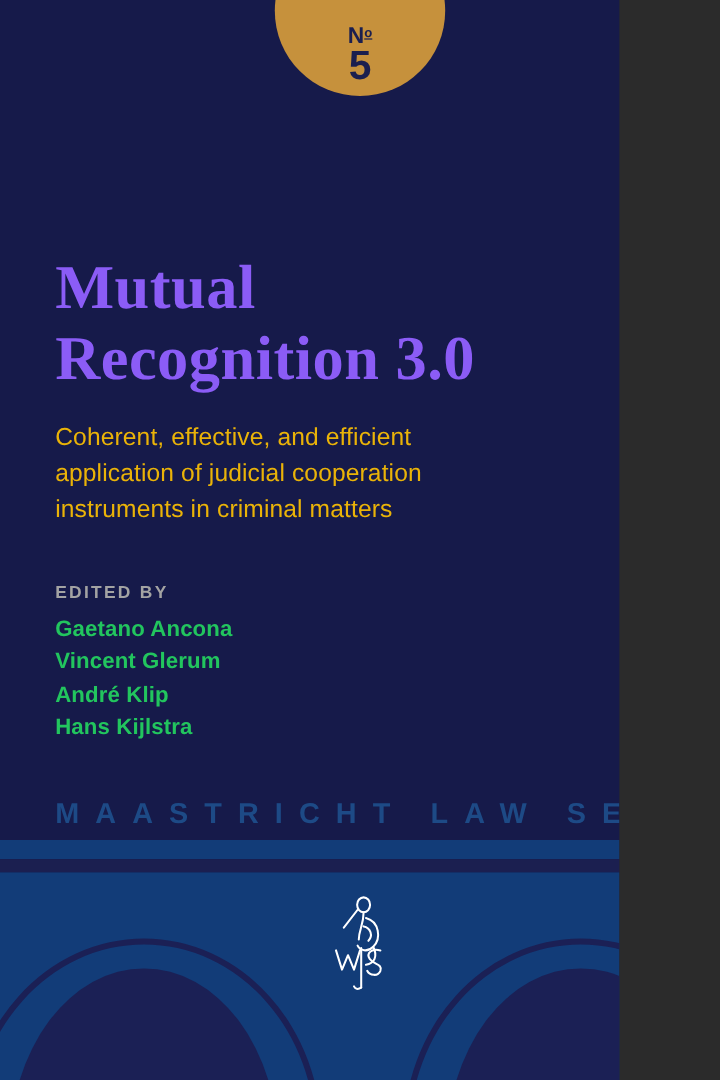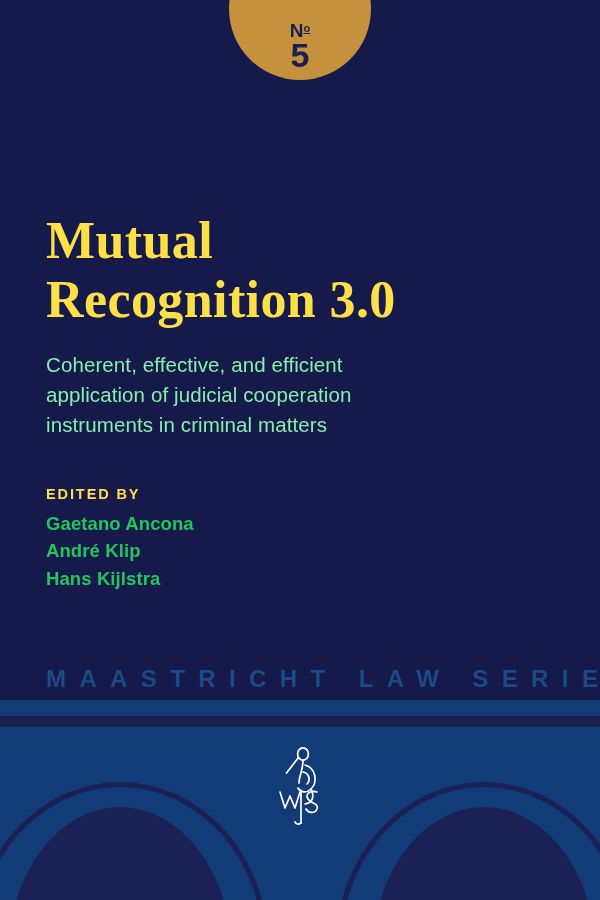--- a/index.html
+++ b/index.html
@@ -2,21 +2,21 @@
 <html><head>
 <meta charset="utf-8">
 <style>
   html, body {
     margin: 0;
     padding: 0;
     background: #2b2b2b;
   }
   #cover {
     position: relative;
-    width: 600px;
+    width: 516px;
     height: 900px;
     overflow: hidden;
     background: #161a4a;
     font-family: "Liberation Sans", sans-serif;
   }
 
   
   .navy-field {
     position: absolute;
     left: 0; top: 0;
@@ -68,53 +68,53 @@
     position: absolute;
     left: 46px;
     top: 212px;
     width: 470px;
   }
   .title-line {
     font-family: "Liberation Serif", serif;
     font-weight: 700;
     font-size: 52px;
     line-height: 1.13;
-    color: #fde047;
+    color: #8b5cf6;
     letter-spacing: 0.4px;
     white-space: nowrap;
   }
 
   
   .subtitle-block {
     position: absolute;
     left: 46px;
     top: 350px;
     width: 400px;
   }
   .subtitle-line {
     font-family: "Liberation Sans", sans-serif;
     font-size: 20.5px;
     line-height: 1.47;
-    color: #86efac;
+    color: #eab308;
     font-weight: 400;
     letter-spacing: 0.1px;
   }
 
   
   .editors-block {
     position: absolute;
     left: 46px;
     top: 486px;
   }
   .edited-by {
     font-family: "Liberation Sans", sans-serif;
     font-size: 14.5px;
     font-weight: 700;
     letter-spacing: 1.9px;
-    color: #fde047;
+    color: #a3a3a3;
     margin-bottom: 8px;
   }
   .editor-name {
     font-family: "Liberation Sans", sans-serif;
     font-size: 18.5px;
     font-weight: 700;
     color: #22c55e;
     line-height: 1.48;
     letter-spacing: 0.1px;
   }
@@ -202,20 +202,21 @@
 
   <div class="subtitle-block">
     <div class="subtitle-line">Coherent, effective, and efficient</div>
     <div class="subtitle-line">application of judicial cooperation</div>
     <div class="subtitle-line">instruments in criminal matters</div>
   </div>
 
   <div class="editors-block">
     <div class="edited-by">EDITED BY</div>
     <div class="editor-name">Gaetano Ancona</div>
+    <div class="editor-name">Vincent Glerum</div>
     <div class="editor-name">André Klip</div>
     <div class="editor-name">Hans Kijlstra</div>
   </div>
 
   <div class="series-line">MAASTRICHT LAW SERIES</div>
 
   <div class="band-upper"></div>
   <div class="band-divider"></div>
 
   <div class="band-main">

